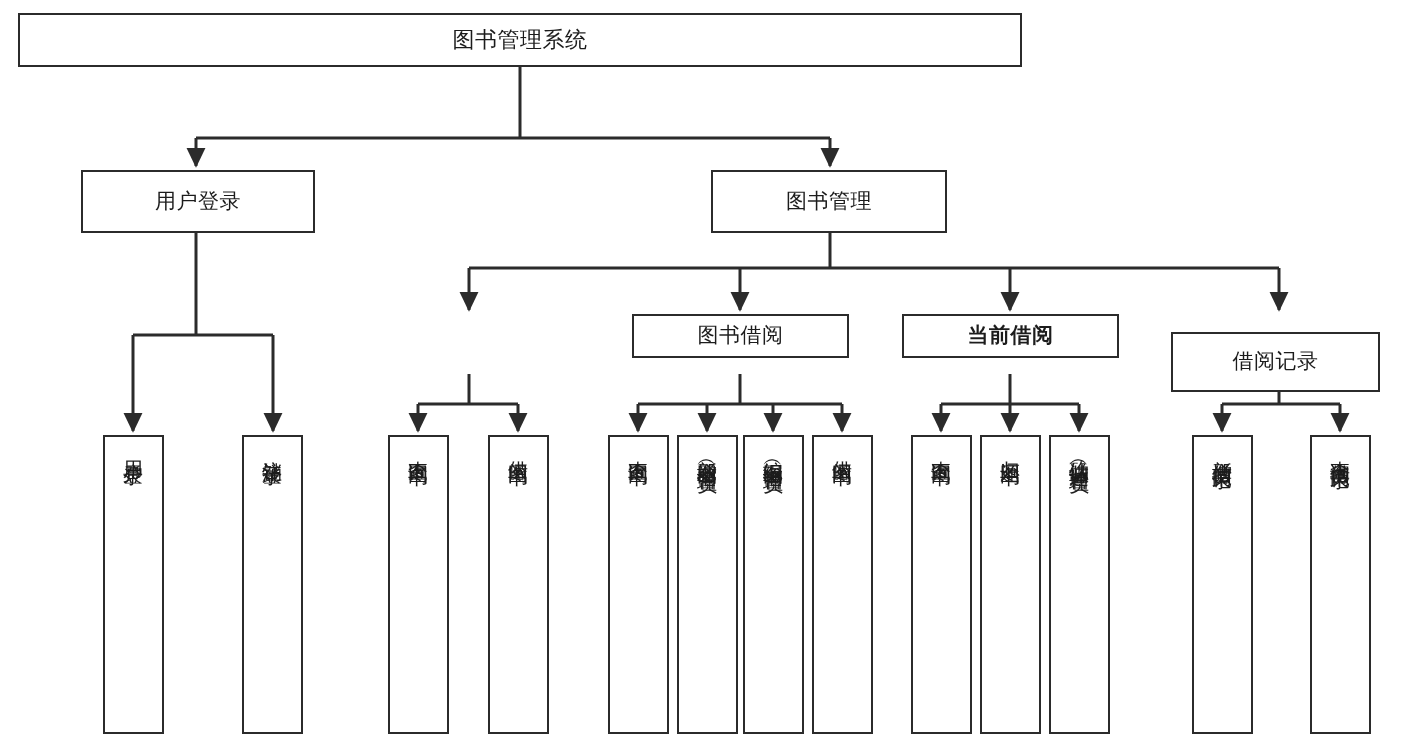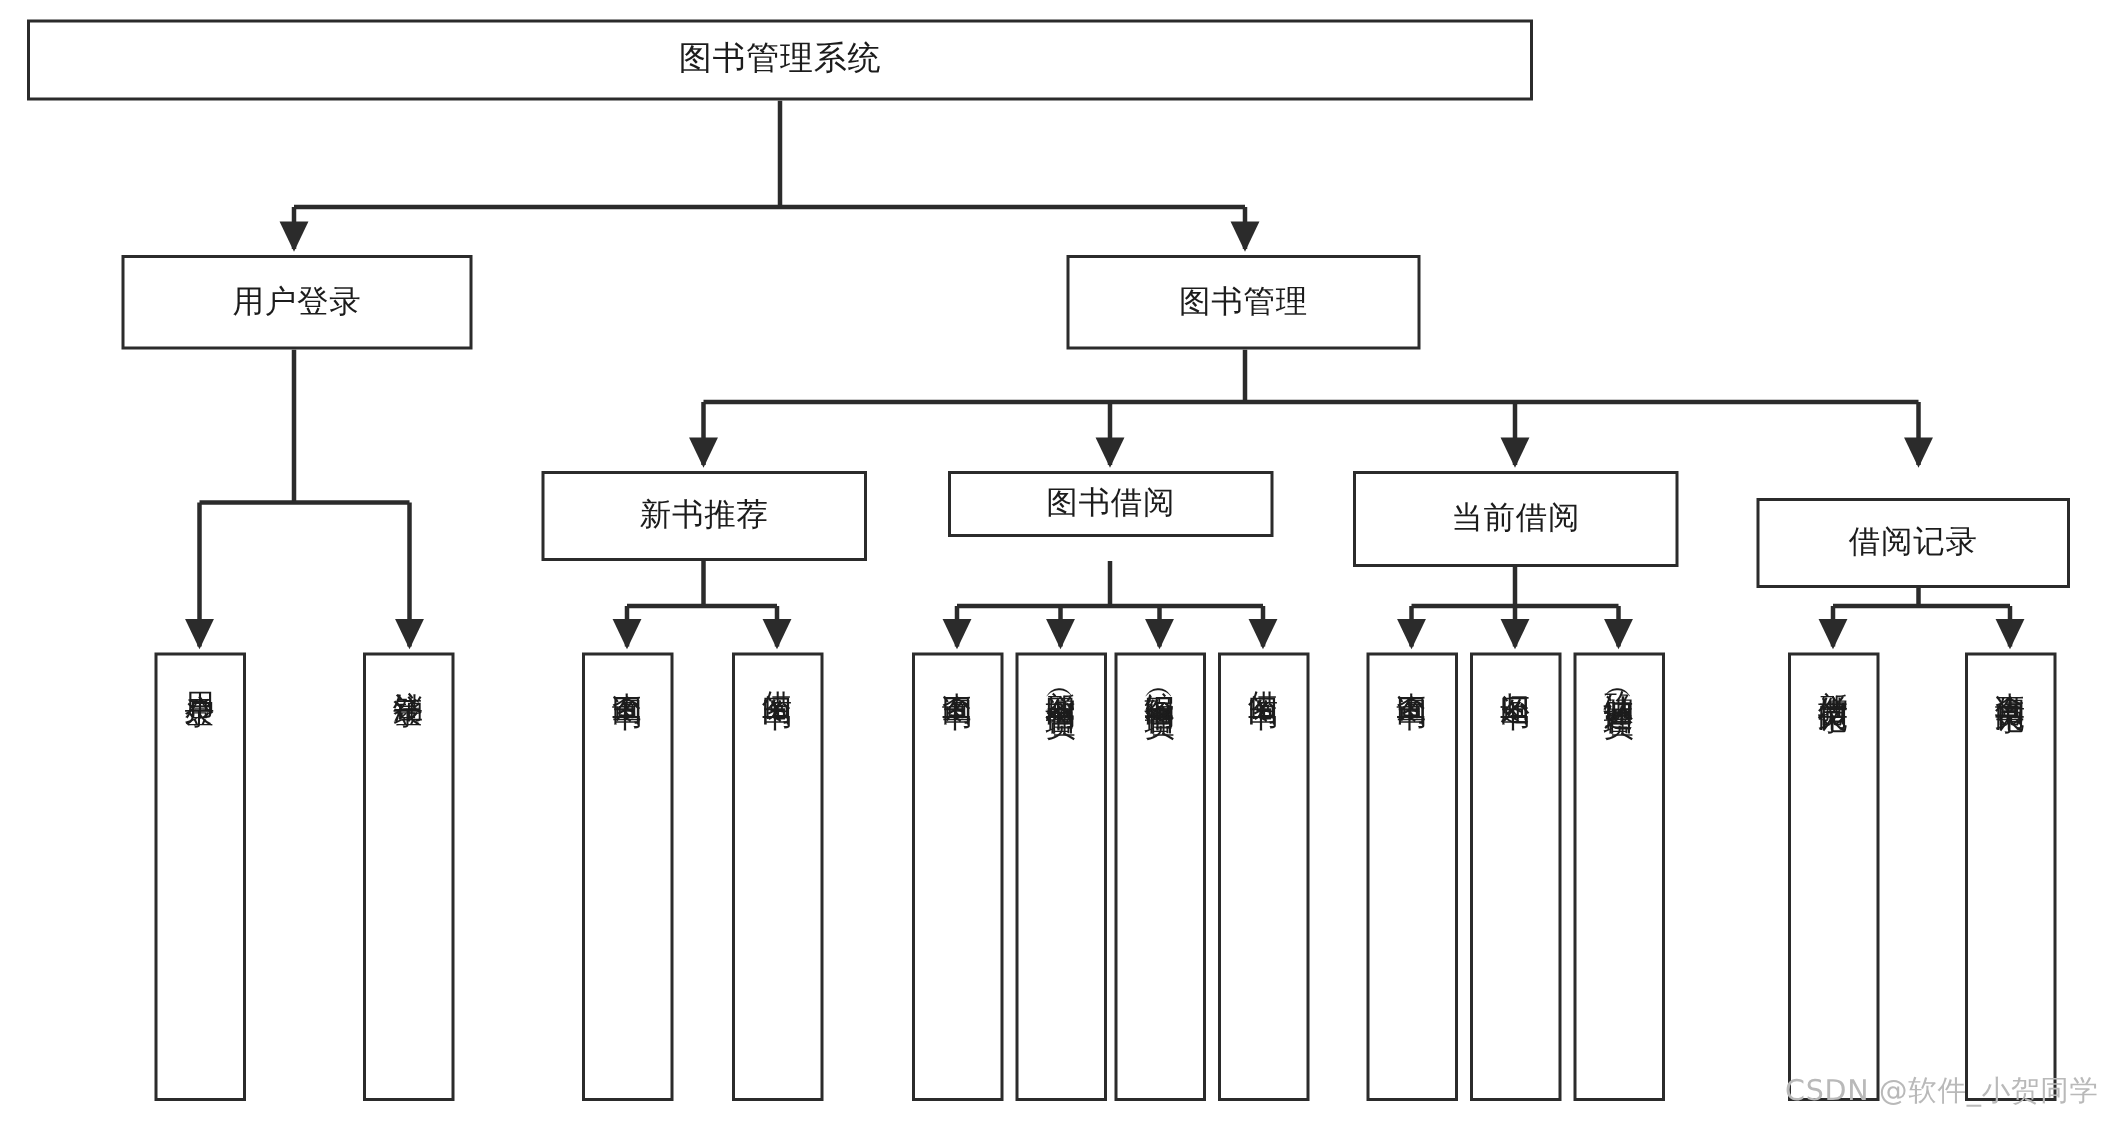--- a/index.html
+++ b/index.html
@@ -136,29 +136,26 @@
   </div>
 
   <div class="node horiz" style="left:81px; top:170px; width:234px; height:63px;">
     <span class="node-label">用户登录</span>
   </div>
 
   <div class="node horiz" style="left:711px; top:170px; width:236px; height:63px;">
     <span class="node-label">图书管理</span>
   </div>
 
-  <div class="node horiz" style="left:361px; top:314px; width:217px; height:60px;">
-    <span class="node-label">新书推荐</span>
-  </div>
 
   <div class="node horiz" style="left:632px; top:314px; width:217px; height:44px;">
     <span class="node-label">图书借阅</span>
   </div>
 
-  <div class="node horiz" style="left:902px; top:314px; width:217px; height:64px;">
+  <div class="node horiz" style="left:902px; top:314px; width:217px; height:44px;font-weight:bold;">
     <span class="node-label">当前借阅</span>
   </div>
 
   <div class="node horiz" style="left:1171px; top:332px; width:209px; height:60px;">
     <span class="node-label">借阅记录</span>
   </div>
 
   <div class="node leaf" style="left:103px; top:435px; width:61px; height:299px;">
     <span class="node-label">用户登录</span>
   </div>
@@ -196,15 +193,14 @@
     <span class="node-label">确认归还（管理员）</span>
   </div>
 
   <div class="node leaf" style="left:1192px; top:435px; width:61px; height:299px;">
     <span class="node-label">新增借阅记录</span>
   </div>
   <div class="node leaf" style="left:1310px; top:435px; width:61px; height:299px;">
     <span class="node-label">查询借阅记录</span>
   </div>
 
-  <div class="watermark" style="left:1190px; top:714px;">CSDN @软件_小贺同学</div>
 
 </div>
 
 </body></html>

